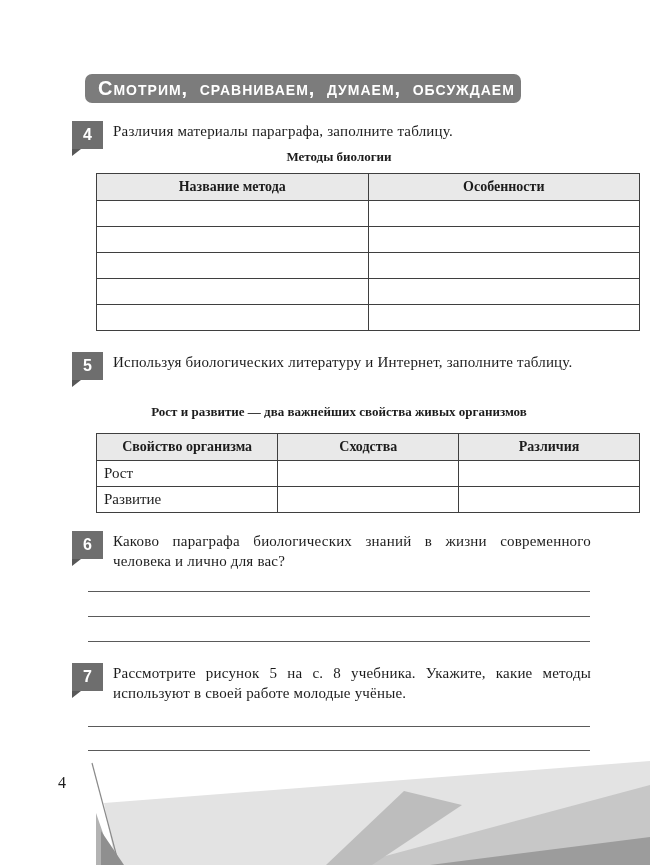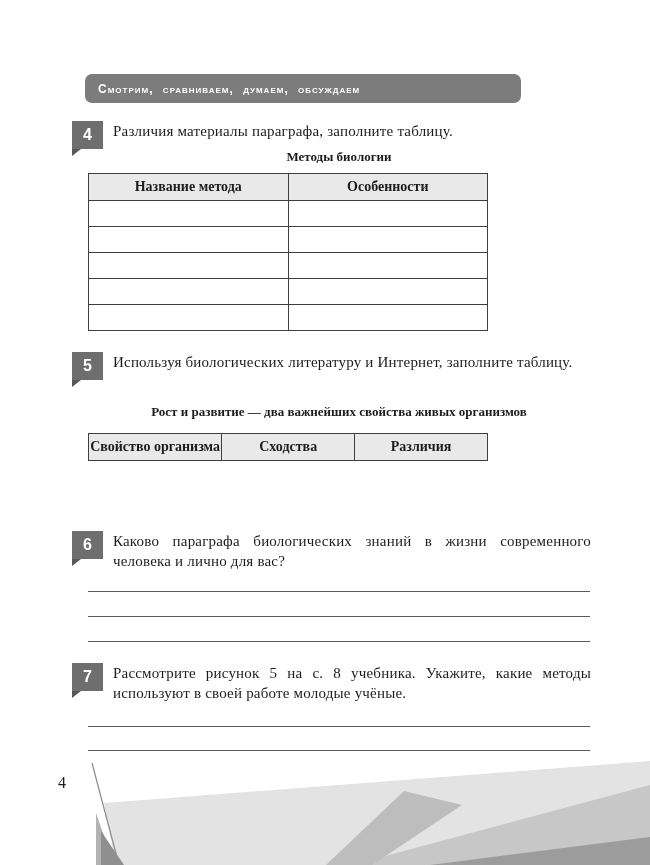--- a/index.html
+++ b/index.html
@@ -11,21 +11,21 @@
     color:#1c1c1c;
     overflow:hidden;
   }
   .banner {
     position:absolute; left:85px; top:74px; width:436px; height:29px;
     background:#7c7c7c; border-radius:7px;
     display:flex; align-items:center; padding-left:13px;
   }
   .banner span {
     font-family:"Liberation Sans", sans-serif; font-weight:bold;
-    font-size:12px; color:#ffffff; font-variant:small-caps;
+    font-size:20px; color:#ffffff; font-variant:small-caps;
     letter-spacing:1px; word-spacing:5px; white-space:nowrap;
   }
   .badge {
     position:absolute; left:72px; width:31px; height:28px;
     background:#6e6e6e; color:#fff;
     font-family:"Liberation Sans", sans-serif; font-weight:bold; font-size:16px;
     display:flex; align-items:center; justify-content:center;
   }
   .badge::after {
     content:""; position:absolute; top:100%; left:0; width:0; height:0;
@@ -33,21 +33,21 @@
   }
   .ex-text {
     position:absolute; left:113px; width:478px;
     font-size:15px; line-height:19.5px; text-align:justify; letter-spacing:0.2px;
   }
   .tbl-title {
     position:absolute; left:88px; width:502px; text-align:center;
     font-weight:bold; font-size:13px;
   }
   table.tbl {
-    position:absolute; left:88px; width:400px;
+    position:absolute; left:96px; width:544px;
     border-collapse:collapse; table-layout:fixed;
   }
   .tbl th, .tbl td { border:1px solid #3f3f3f; font-size:14px; }
   .tbl th { background:#e9e9e9; font-weight:bold; height:27px; text-align:center; }
   .tbl td { height:26px; }
   .tbl td.label { padding-left:7px; font-size:15px; }
   .wline {
     position:absolute; left:88px; width:502px; height:0;
     border-bottom:1px solid #5a5a5a;
   }
@@ -111,20 +111,30 @@
       <col style="width:33.3%">
     </colgroup>
   <thead>
     <tr>
       <th>Свойство организма</th>
       <th>Сходства</th>
       <th>Различия</th>
     </tr>
   </thead>
   <tbody>
+    <tr>
+      <td class="label">Рост</td>
+      <td></td>
+      <td></td>
+    </tr>
+    <tr>
+      <td class="label">Развитие</td>
+      <td></td>
+      <td></td>
+    </tr>
   </tbody>
 </table>
 
 <div class="badge" style="top:531px">6</div>
 <div class="ex-text" style="top:532px">Каково параграфа биологических знаний в жизни современного человека и лично для вас?</div>
 <div class="wline" style="top:591px"></div>
 <div class="wline" style="top:616px"></div>
 <div class="wline" style="top:641px"></div>
 
 <div class="badge" style="top:663px">7</div>

